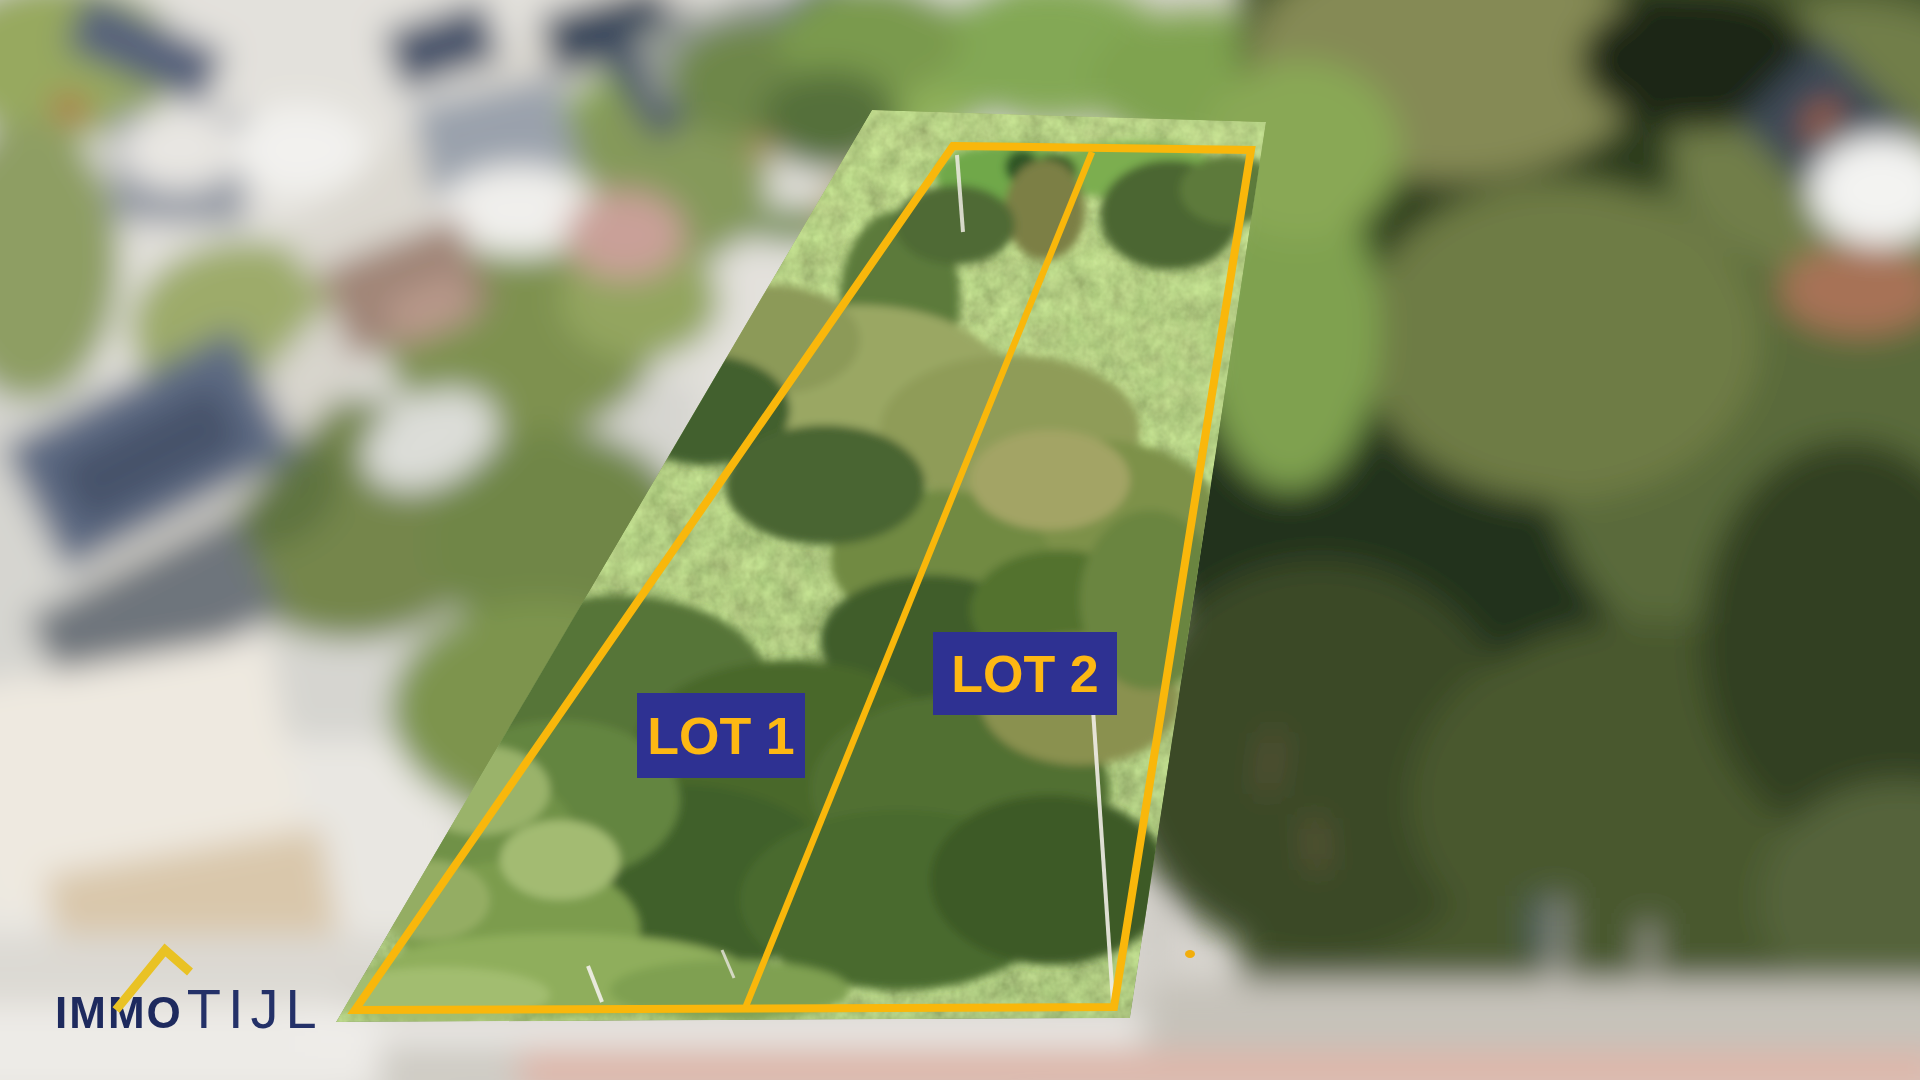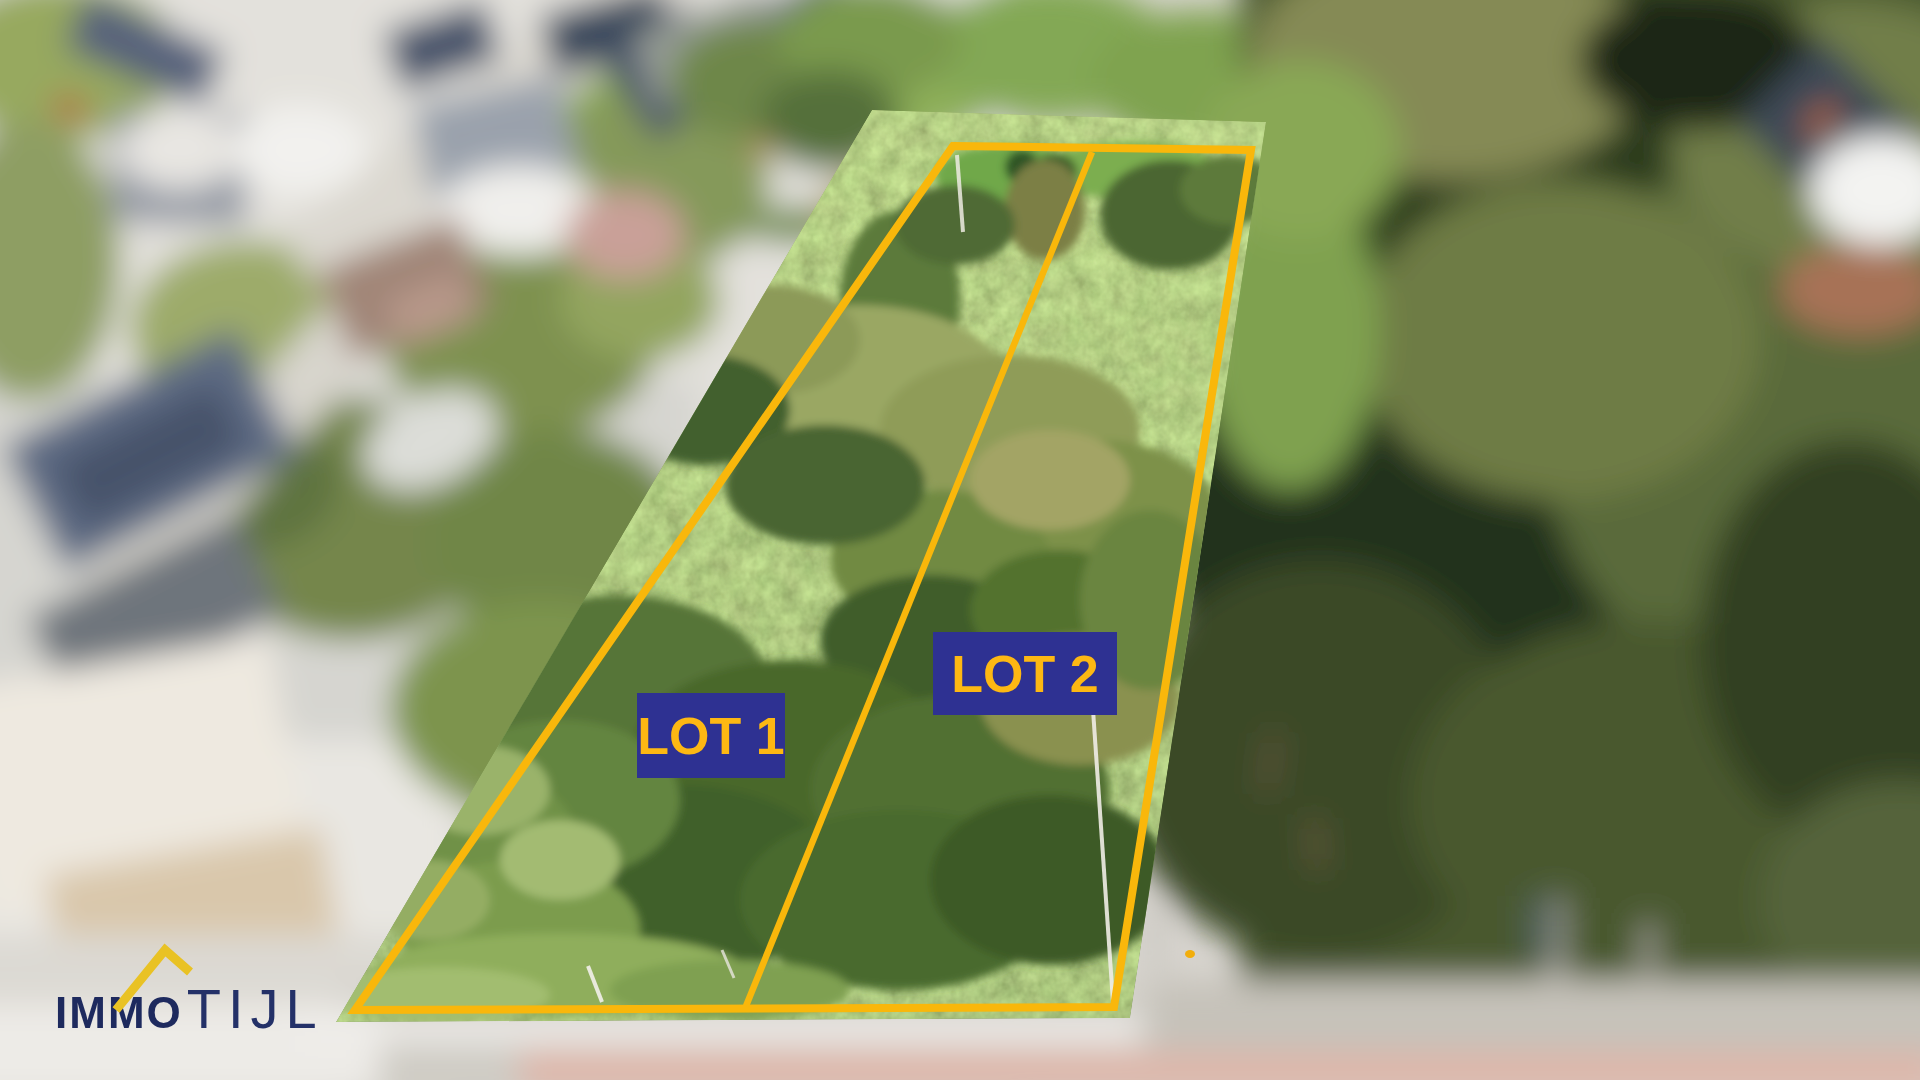--- a/index.html
+++ b/index.html
@@ -7,21 +7,21 @@
     position:relative; width:1920px; height:1080px; overflow:hidden;
     background:#d8d5cf;
     font-family:"Liberation Sans", sans-serif;
   }
   #scene{position:absolute; inset:0;}
   .lot-label{
     position:absolute; display:flex; align-items:center; justify-content:center;
     background:#2E3192; color:#FDB813;
     font-weight:bold; font-size:52px; letter-spacing:0px; line-height:1;text-align:right;
   }
-  #lot1-label{left:637px; top:693px; width:148px; height:85px;}
+  #lot1-label{left:637px; top:693px; width:168px; height:85px;}
   #lot2-label{left:933px; top:632px; width:184px; height:83px;}
   #brand-logo{position:absolute; left:48px; top:938px; width:270px; height:95px;}
   #brand-logo .logo-text{
     position:absolute; left:7px; top:38px; white-space:nowrap;
   }
   #brand-logo .brand-bold{
     color:#1E2A5E; font-weight:bold; font-size:44px; letter-spacing:2px;
   }
   #brand-logo .brand-light{
     color:#243168; font-weight:normal; font-size:56px; letter-spacing:7px; margin-left:4px;

